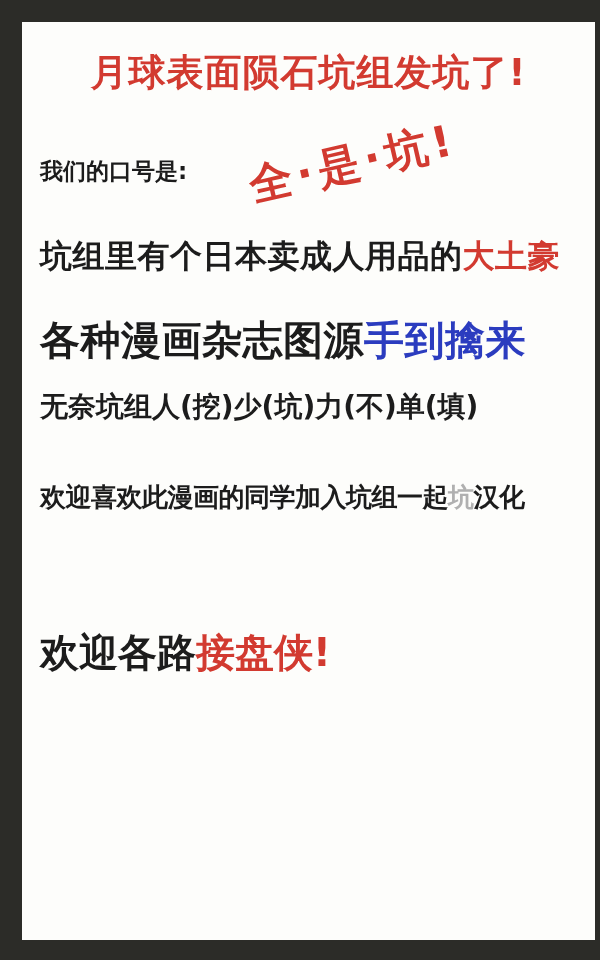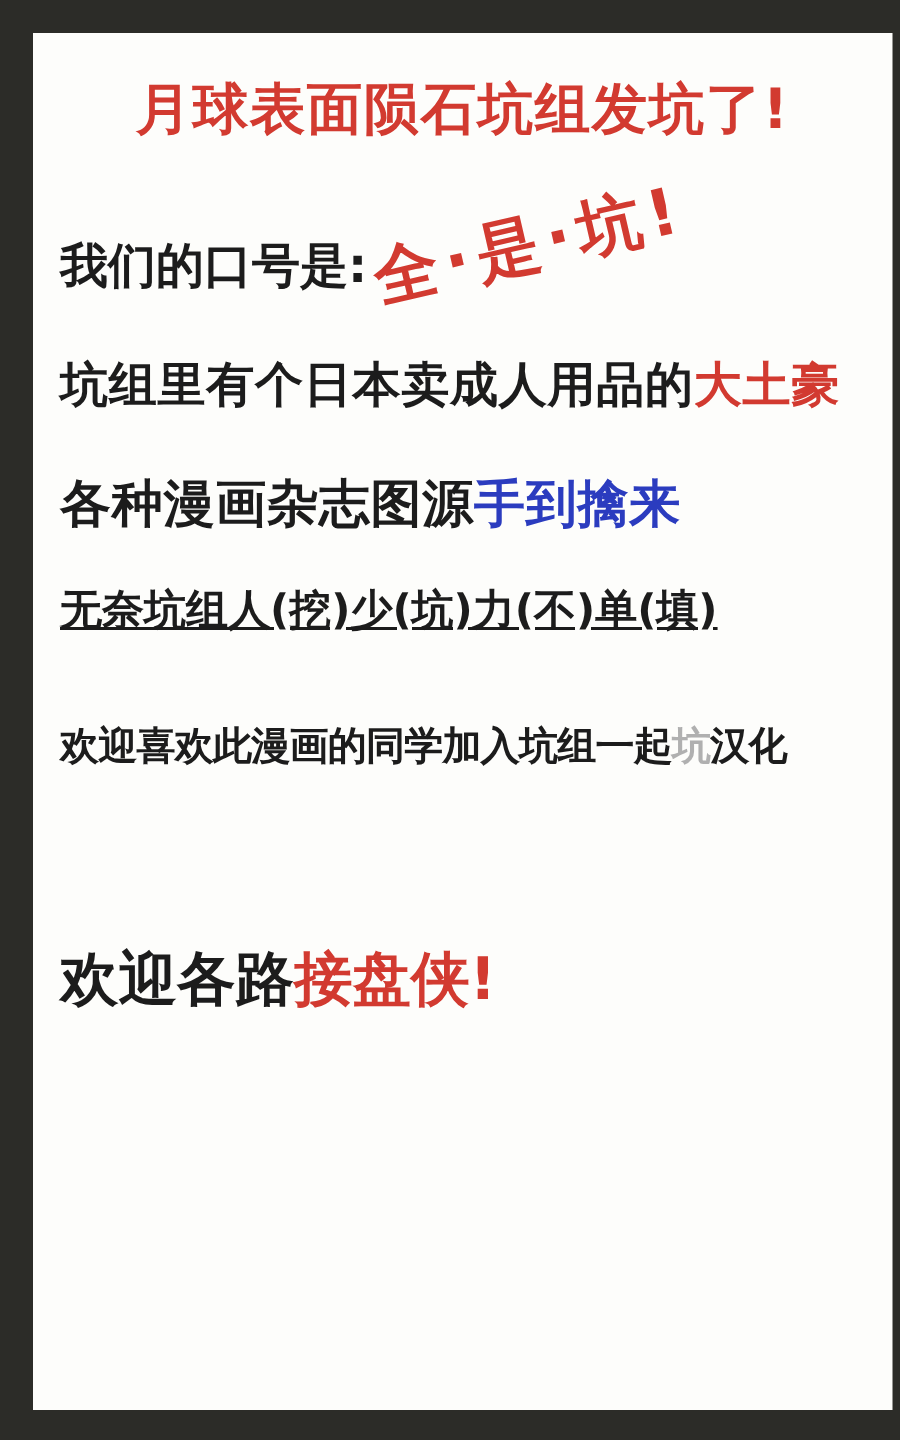--- a/index.html
+++ b/index.html
@@ -34,36 +34,36 @@
     color: #d23a30;
     letter-spacing: 1px;
     white-space: nowrap;
   }
   .line {
     position: absolute;
     left: 18px;
     white-space: nowrap;
     font-weight: 900;
   }
-  .slogan-label { top: 134px; font-size: 32px; }
+  .slogan-label { top: 134px; font-size: 23px; }
   .slogan-stamp {
     position: absolute;
     left: 228px;
     top: 136px;
     font-size: 43px;
     font-weight: 900;
     color: #d23a30;
     letter-spacing: 5px;
     white-space: nowrap;
     transform: rotate(-13deg);
     transform-origin: left center;
   }
   .l-tuhao   { top: 213px; font-size: 32px; letter-spacing: 0.5px; }
-  .l-source  { top: 291px; font-size: 34px; letter-spacing: 0.5px; }
-  .l-short   { top: 366px; font-size: 28px; text-decoration: underline; }
+  .l-source  { top: 291px; font-size: 40px; letter-spacing: 0.5px; }
+  .l-short   { top: 366px; font-size: 28px; }
   .l-join    { top: 446px; font-size: 26px; letter-spacing: -0.5px; margin-top: 12px; }
   .l-contact { top: 490px; font-size: 26px; letter-spacing: -0.5px; }
   .l-provide { top: 525px; font-size: 26px; letter-spacing: -0.5px; }
   .l-welcome { top: 604px; font-size: 39px; }
   .seg-red  { color: #d23a30; text-align: center; }
   .seg-blue { color: #2b3cbf; }
   .seg-gray { color: #b0b0b0; }
 </style>
 </head>
 <body>

